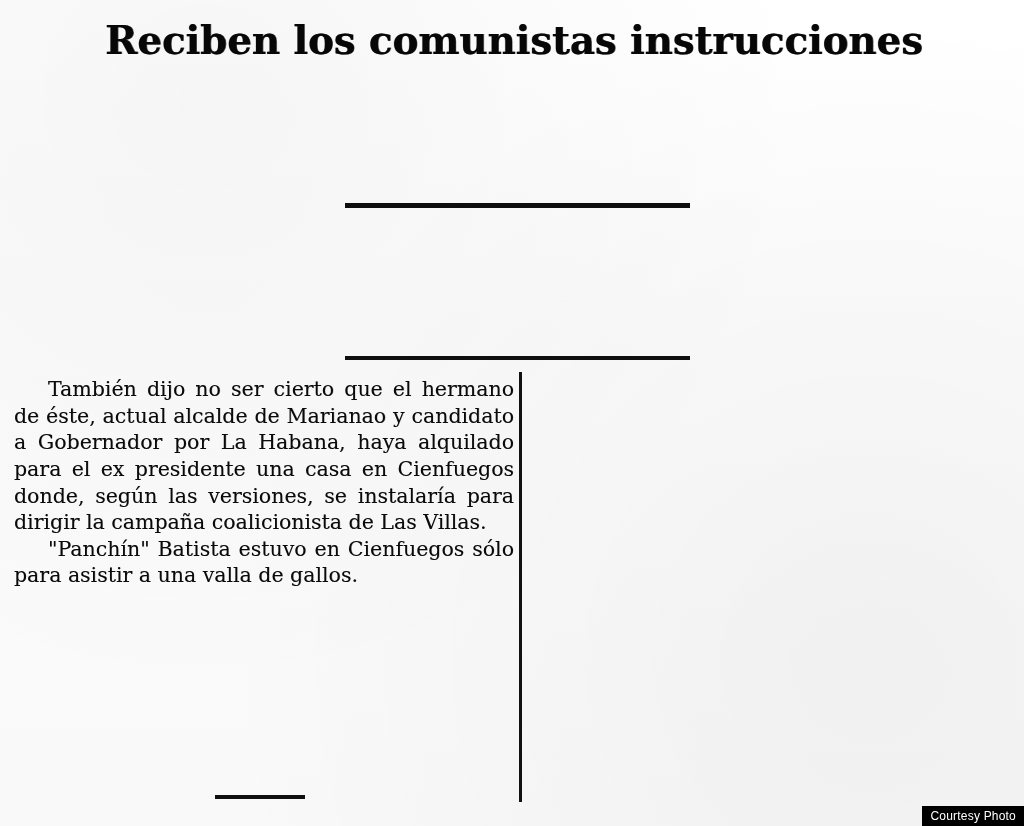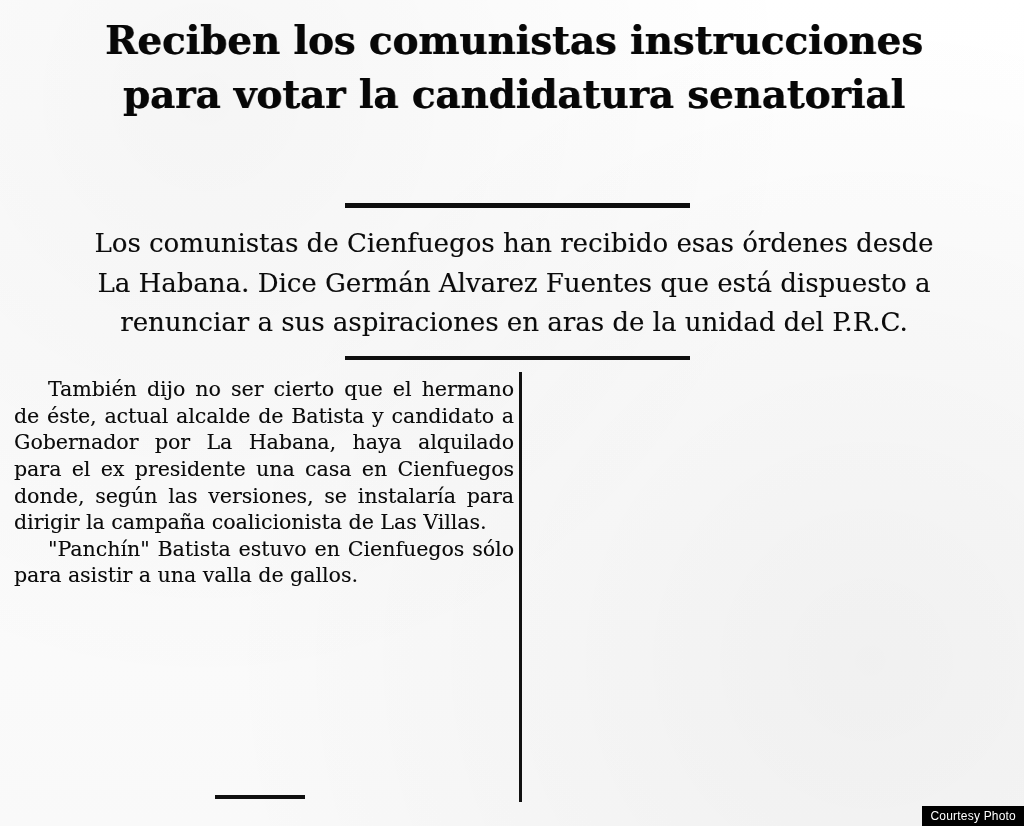--- a/index.html
+++ b/index.html
@@ -129,35 +129,29 @@
     text-align: right;
   }
 </style>
 </head>
 <body>
 
 <div class="page">
 
   <div class="headline">
     <span class="l1">Reciben los comunistas instrucciones</span>
-    <span class="l2">para votar la candidatura senatorial</span>
   </div>
 
   <div class="rule-top"></div>
 
-  <div class="subhead">
-    <span>Los comunistas de Cienfuegos han recibido esas órdenes desde</span>
-    <span>La Habana. Dice Germán Alvarez Fuentes que está dispuesto a</span>
-    <span>renunciar a sus aspiraciones en aras de la unidad del P.R.C.</span>
-  </div>
 
   <div class="rule-mid"></div>
 
   <div class="body-col">
-    <p>También dijo no ser cierto que el hermano de éste, actual alcalde de Batista y candidato a Gobernador por La Habana, haya alquilado para el ex presidente una casa en Cienfuegos donde, según las versiones, se instalaría para dirigir la campaña coalicionista de Las Villas.</p>
+    <p>También dijo no ser cierto que el hermano de éste, actual alcalde de Marianao y candidato a Gobernador por La Habana, haya alquilado para el ex presidente una casa en Cienfuegos donde, según las versiones, se instalaría para dirigir la campaña coalicionista de Las Villas.</p>
     <p>"Panchín" Batista estuvo en Cienfuegos sólo para asistir a una valla de gallos.</p>
   </div>
 
   <div class="col-divider"></div>
 
   <div class="rule-bottom"></div>
 
   <div class="credit">Courtesy Photo</div>
 
 </div>

